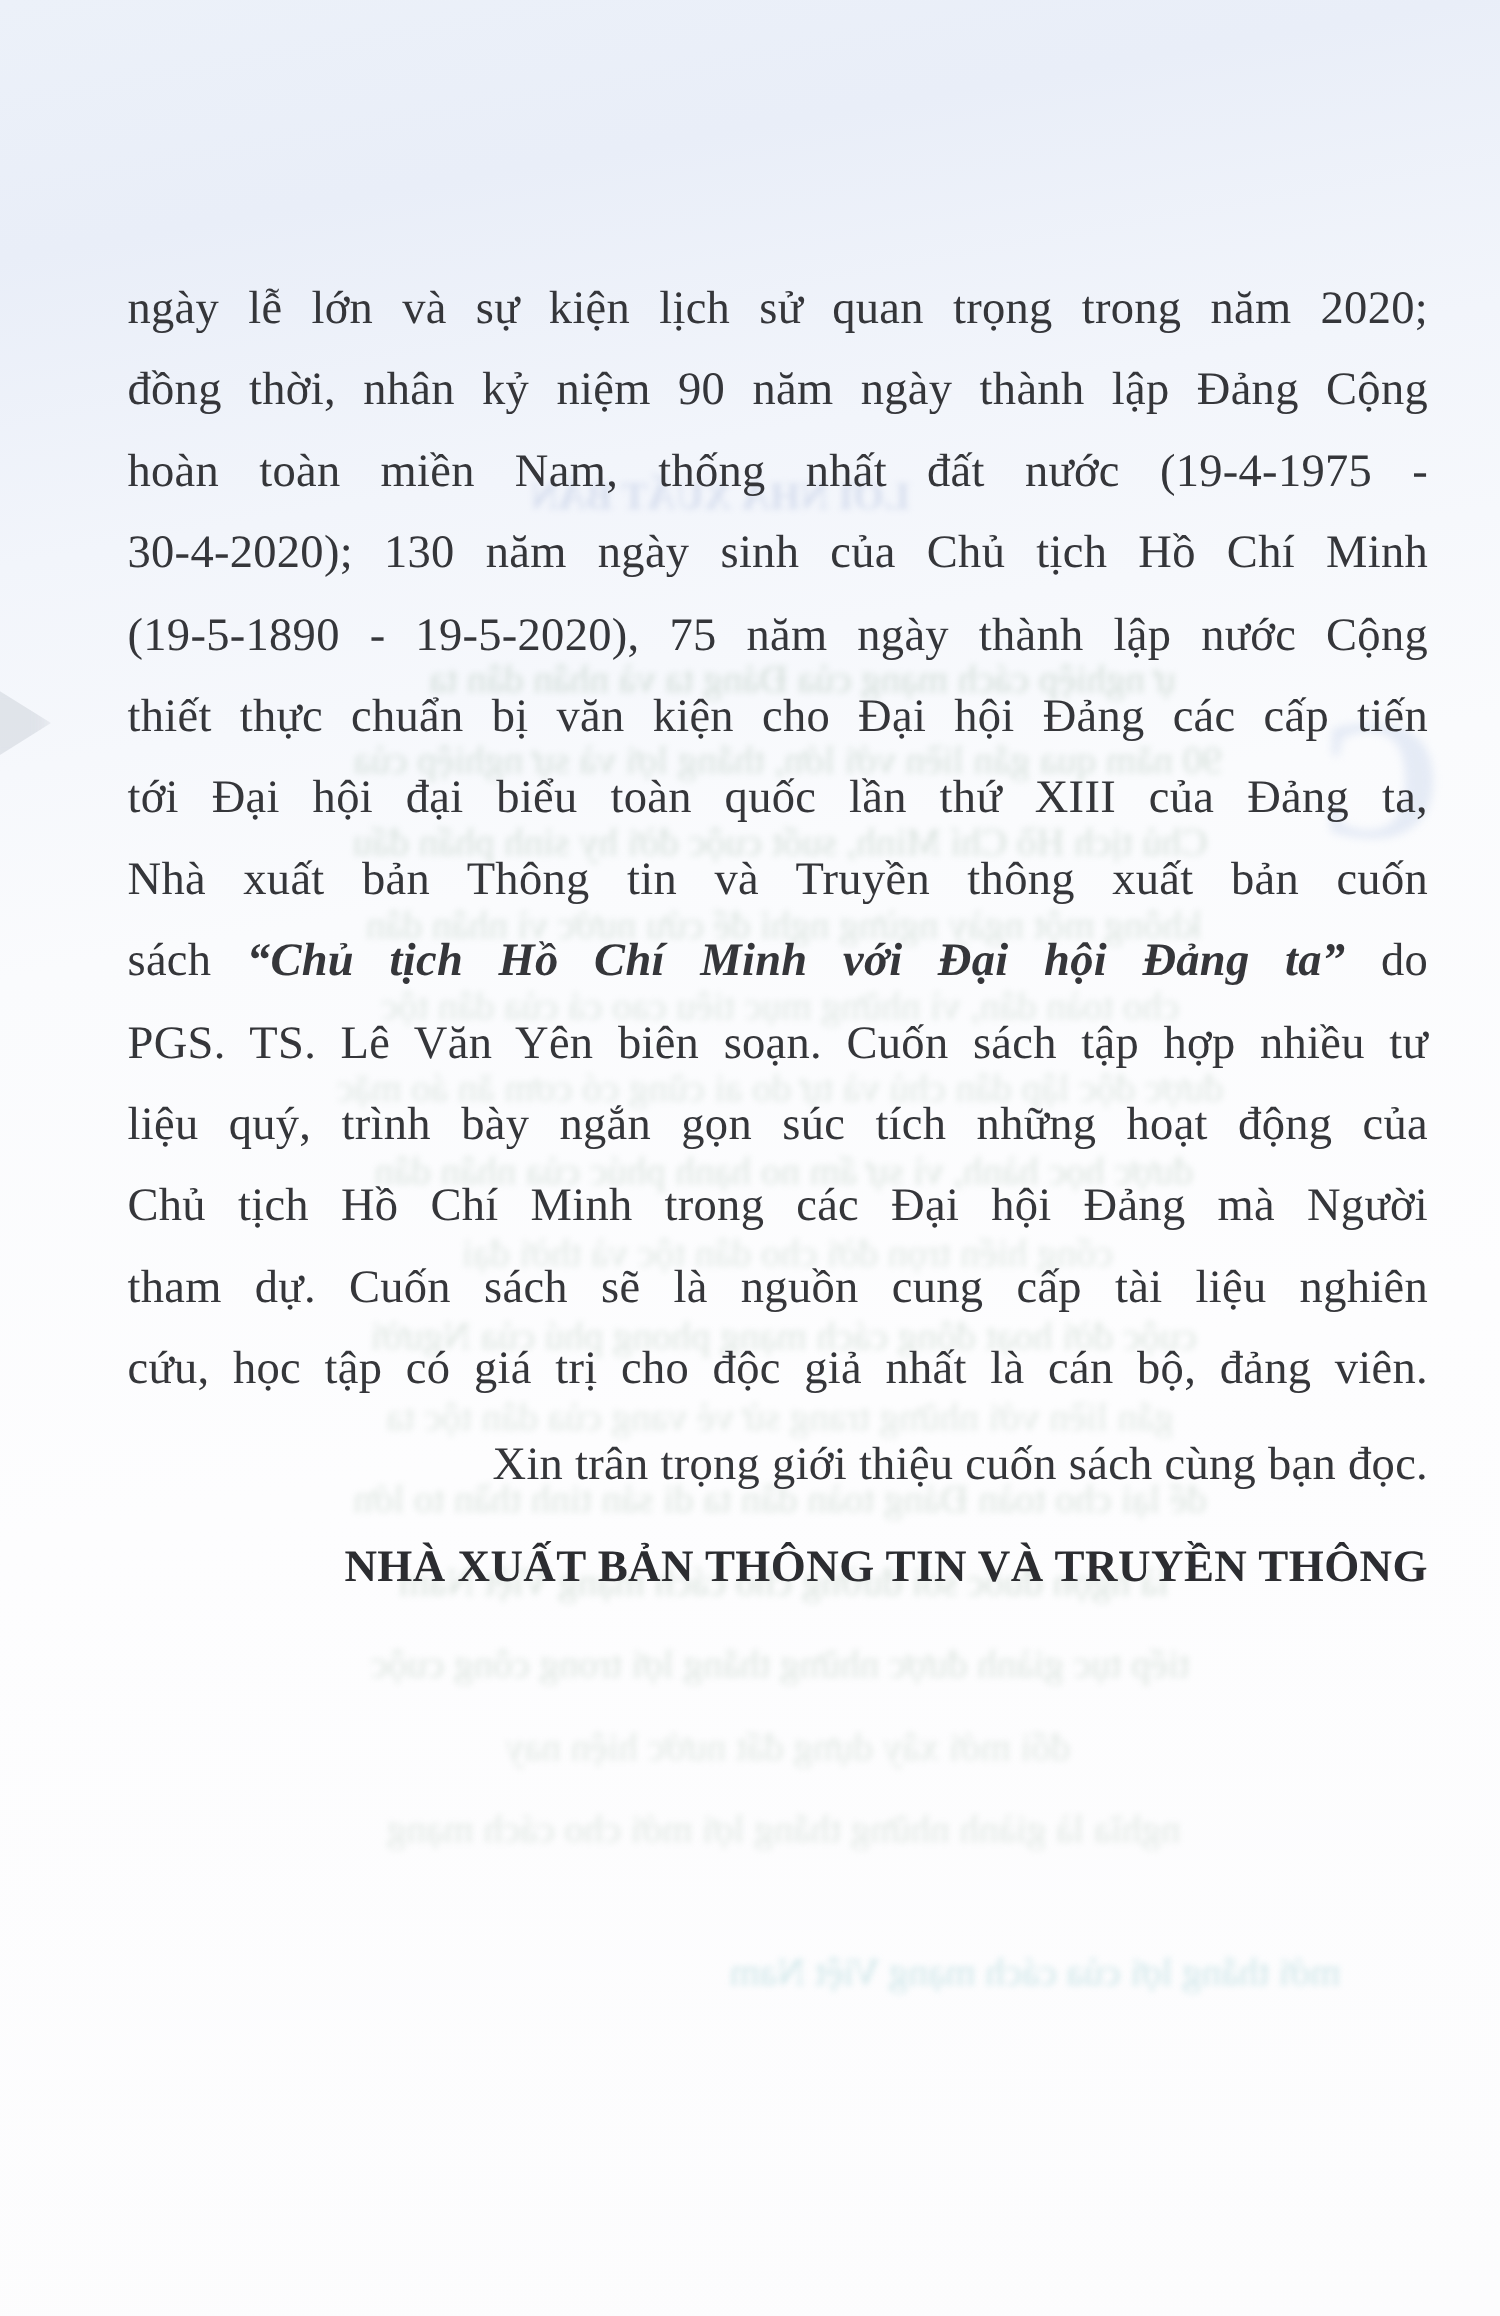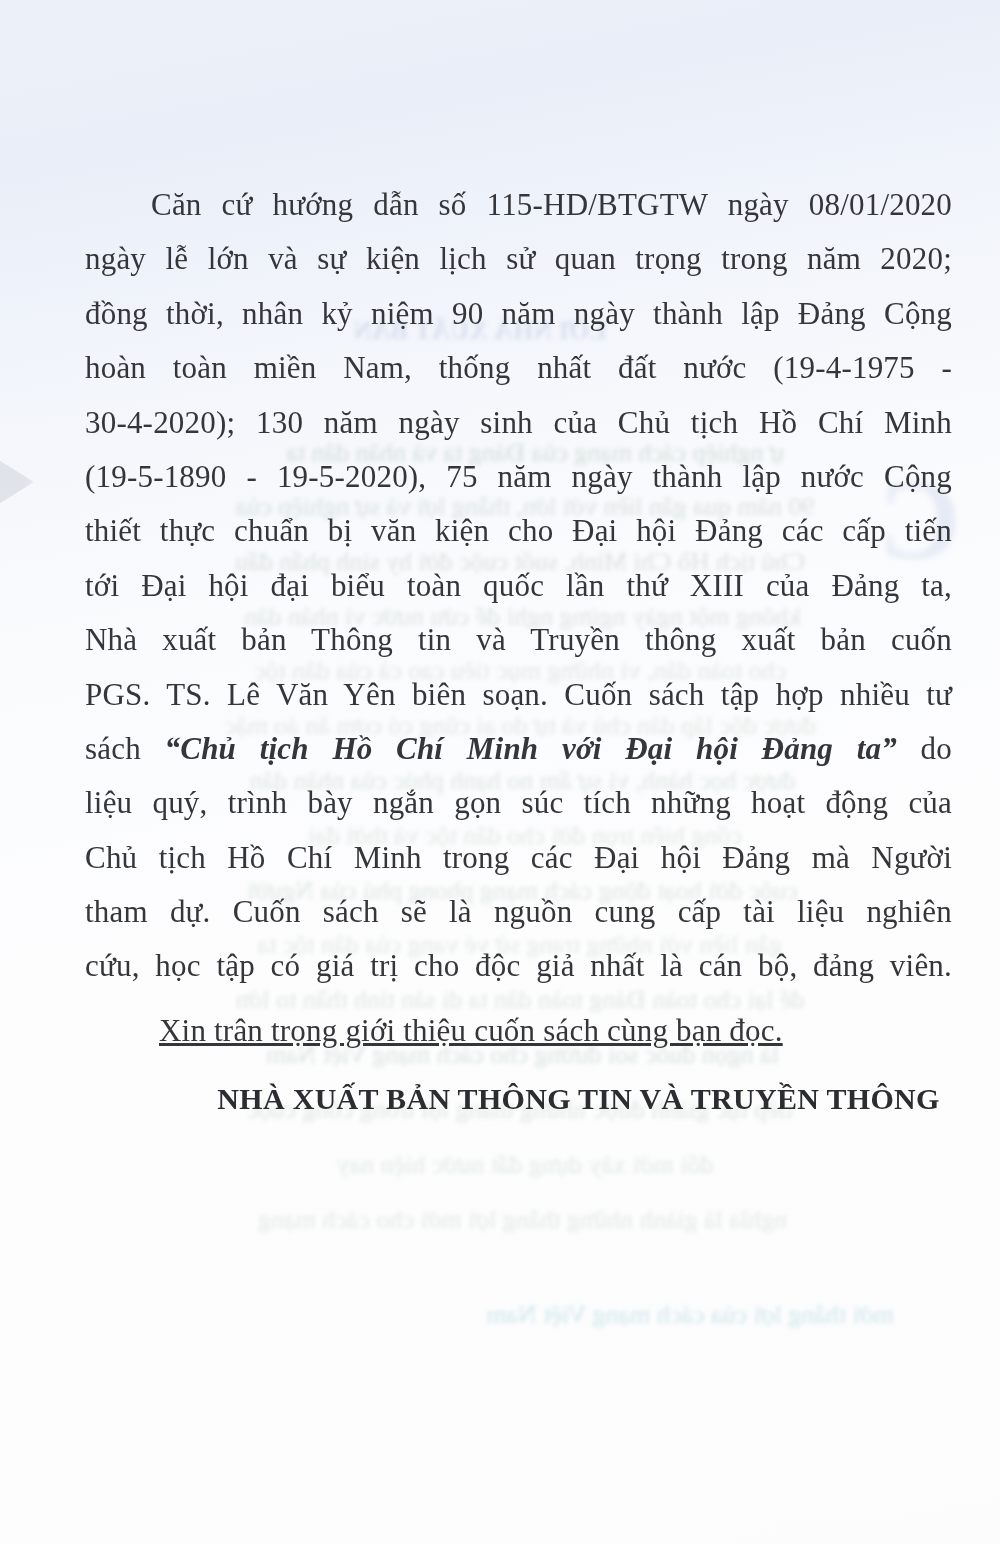--- a/index.html
+++ b/index.html
@@ -52,30 +52,29 @@
     text-align-last:justify;
     letter-spacing:.2px;
   }
   .line.indent{text-indent:66px;}
   .book-title{font-weight:700;font-style:italic;}
   .closing-line{
     height:54.4px;line-height:54.4px;
     font-size:31px;
     margin-top:10px;
     text-indent:74px;
-    text-align:left;
+    text-align:right;
     letter-spacing:.2px;
-    text-decoration:underline;
   }
   .signature{
     margin-top:24px;
     padding-left:120px;
     font-size:30px;
     font-weight:700;
-    text-align:center;
+    text-align:right;
     color:#2c2d31;
     letter-spacing:.3px;
     white-space:nowrap;
   }
 </style>
 </head>
 <body>
 
 <div class="page">
 
@@ -95,35 +94,34 @@
       <div class="bleed-line" style="top: 1040px; left: 95px; width: 855px; opacity: 0.45;">là ngọn đuốc soi đường cho cách mạng Việt Nam</div>
       <div class="bleed-line" style="top: 1095px; left: 90px; width: 860px; opacity: 0.4;">tiếp tục giành được những thắng lợi trong công cuộc</div>
       <div class="bleed-line" style="top: 1150px; left: 100px; width: 850px; opacity: 0.35;">đổi mới xây dựng đất nước hiện nay</div>
       <div class="bleed-line" style="top: 1205px; left: 95px; width: 855px; opacity: 0.35;">nghĩa là giành những thắng lợi mới cho cách mạng</div>
       <div class="bleed-line" style="top: 1300px; left: 420px; width: 540px; color: rgb(164, 210, 214); opacity: 0.55;">mới thắng lợi của cách mạng Việt Nam</div>
       <div class="bleed-dropcap" style="left: 878px; top: 462px; font-size: 115px; color: rgb(212, 222, 240); opacity: 0.55;">C</div>
     </div>
   <div class="smudge"></div>
 
   <div class="textblock">
-    <div class="line indent">Căn cứ hướng dẫn số 115-HD/BTGTW ngày 08/01/2020</div>
     <div class="line">ngày lễ lớn và sự kiện lịch sử quan trọng trong năm 2020;</div>
     <div class="line">đồng thời, nhân kỷ niệm 90 năm ngày thành lập Đảng Cộng</div>
     <div class="line">hoàn toàn miền Nam, thống nhất đất nước (19-4-1975 -</div>
     <div class="line">30-4-2020); 130 năm ngày sinh của Chủ tịch Hồ Chí Minh</div>
     <div class="line">(19-5-1890 - 19-5-2020), 75 năm ngày thành lập nước Cộng</div>
     <div class="line">thiết thực chuẩn bị văn kiện cho Đại hội Đảng các cấp tiến</div>
     <div class="line">tới Đại hội đại biểu toàn quốc lần thứ XIII của Đảng ta,</div>
     <div class="line">Nhà xuất bản Thông tin và Truyền thông xuất bản cuốn</div>
-    <div class="line">PGS. TS. Lê Văn Yên biên soạn. Cuốn sách tập hợp nhiều tư</div>
     <div class="line">
       <span>sách</span>
       <span class="book-title">“Chủ tịch Hồ Chí Minh với Đại hội Đảng ta”</span>
       <span>do</span>
     </div>
+    <div class="line">PGS. TS. Lê Văn Yên biên soạn. Cuốn sách tập hợp nhiều tư</div>
     <div class="line">liệu quý, trình bày ngắn gọn súc tích những hoạt động của</div>
     <div class="line">Chủ tịch Hồ Chí Minh trong các Đại hội Đảng mà Người</div>
     <div class="line">tham dự. Cuốn sách sẽ là nguồn cung cấp tài liệu nghiên</div>
     <div class="line">cứu, học tập có giá trị cho độc giả nhất là cán bộ, đảng viên.</div>
     <div class="closing-line">Xin trân trọng giới thiệu cuốn sách cùng bạn đọc.</div>
     <div class="signature">NHÀ XUẤT BẢN THÔNG TIN VÀ TRUYỀN THÔNG</div>
   </div>
 
 </div>
 

